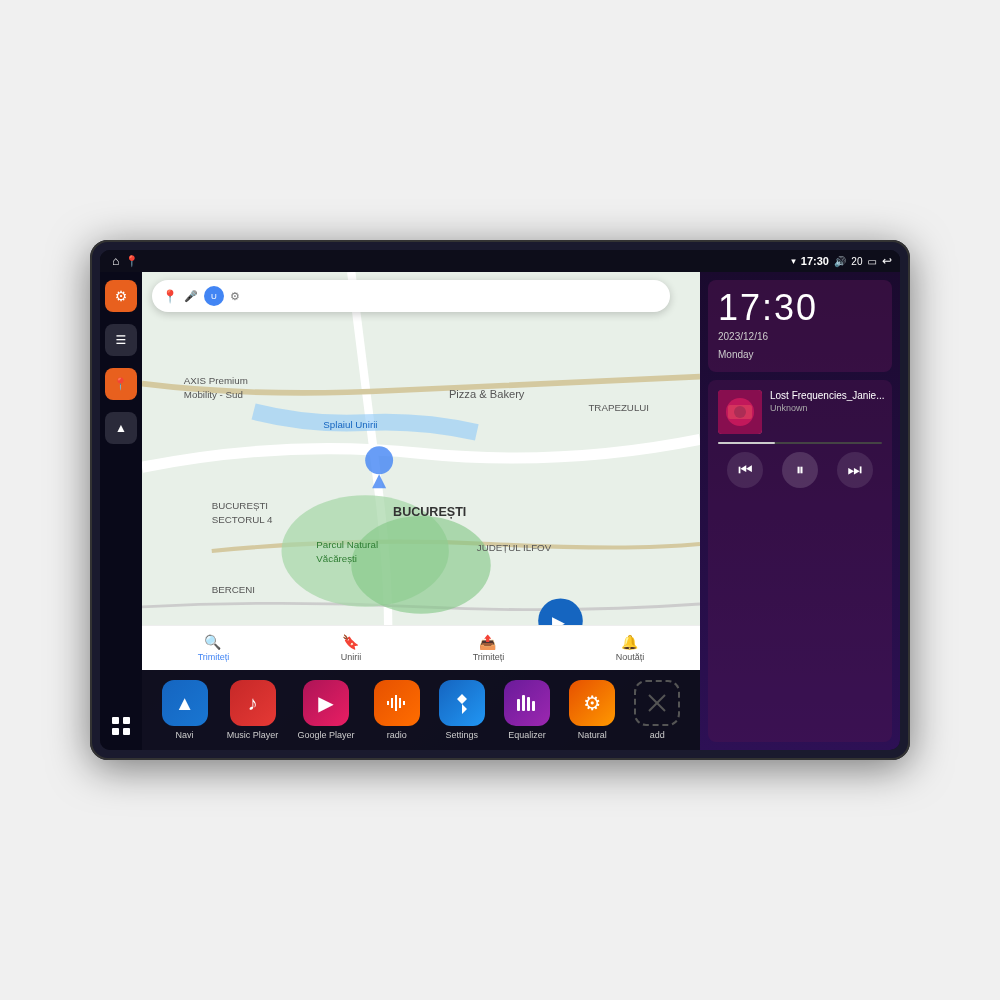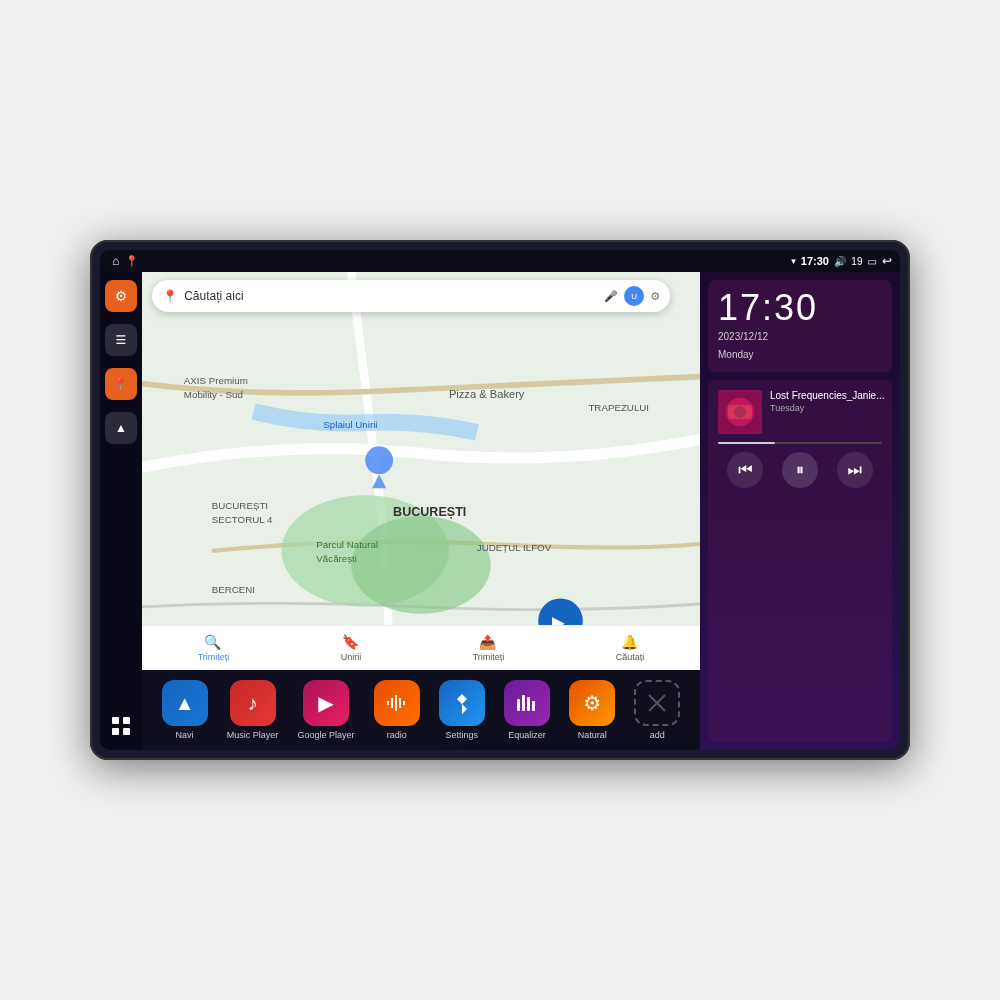--- a/index.html
+++ b/index.html
@@ -331,21 +331,21 @@
 
     <div class="status-bar">
       <div class="status-left">
         <span style="color:white;font-size:12px;">⌂</span>
         <span style="color:white;font-size:11px;">📍</span>
       </div>
       <div class="status-icons">
         <span style="font-size:9px;">▾</span>
         <span style="font-size:11px;font-weight:bold;">17:30</span>
         <span>🔊</span>
-        <span style="font-size:10px;">19</span>
+        <span style="font-size:10px;">20</span>
         <span style="font-size:10px;">▭</span>
         <span style="font-size:12px;">↩</span>
       </div>
     </div>
 
     <div class="main-area">
 
       <div class="sidebar">
         <div class="sidebar-icon orange">
           <span style="color:white;font-size:14px;">⚙</span>
@@ -407,21 +407,20 @@
 
             <circle cx="170" cy="135" r="10" fill="#4285F4" opacity="0.8"></circle>
             <path d="M170,145 L165,155 L175,155 Z" fill="#4285F4" opacity="0.8"></path>
 
             <circle cx="300" cy="250" r="16" fill="#1565C0"></circle>
             <text x="294" y="255" font-size="12" fill="white" font-family="Arial">▶</text>
           </svg>
 
           <div class="map-search-bar">
             <span class="map-pin">📍</span>
-            <span class="search-text">Căutați aici</span>
             <span class="mic-icon">🎤</span>
             <div class="profile-icon">
               <span style="font-size:8px;">U</span>
             </div>
             <span style="font-size:11px;color:#777;">⚙</span>
           </div>
 
           <div class="map-bottom-nav">
             <div class="map-nav-item active">
               <span class="map-nav-icon">🔍</span>
@@ -430,21 +429,21 @@
             <div class="map-nav-item">
               <span class="map-nav-icon">🔖</span>
               <span>Unirii</span>
             </div>
             <div class="map-nav-item">
               <span class="map-nav-icon">📤</span>
               <span>Trimiteți</span>
             </div>
             <div class="map-nav-item">
               <span class="map-nav-icon">🔔</span>
-              <span>Căutați</span>
+              <span>Noutăți</span>
             </div>
           </div>
         </div>
 
         <div class="app-dock">
           <div class="app-item">
             <div class="app-icon blue-nav">
               <span style="color:white;font-size:20px;">▲</span>
             </div>
             <span class="app-label">Navi</span>
@@ -508,38 +507,38 @@
             <span class="app-label">add</span>
           </div>
         </div>
       </div>
 
       <div class="right-panel">
 
         <div class="clock-widget">
           <span class="clock-time">17:30</span>
           <div>
-            <div class="clock-date">2023/12/12</div>
+            <div class="clock-date">2023/12/16</div>
             <div class="clock-date">Monday</div>
           </div>
         </div>
 
         <div class="music-widget">
           <div class="music-top">
             <div class="album-art">
               <svg width="44" height="44" viewBox="0 0 44 44">
                 <rect width="44" height="44" fill="#880e4f"></rect>
                 <circle cx="22" cy="22" r="14" fill="#c2185b"></circle>
                 <circle cx="22" cy="22" r="6" fill="#880e4f"></circle>
                 <rect x="10" y="15" width="24" height="14" fill="rgba(255,120,100,0.3)" rx="2"></rect>
               </svg>
             </div>
             <div class="music-info">
               <div class="music-title">Lost Frequencies_Janie...</div>
-              <div class="music-artist">Tuesday</div>
+              <div class="music-artist">Unknown</div>
             </div>
           </div>
           <div class="music-progress">
             <div class="music-progress-bar"></div>
           </div>
           <div class="music-controls">
             <div class="ctrl-btn">
               <span>⏮</span>
             </div>
             <div class="ctrl-btn play">

